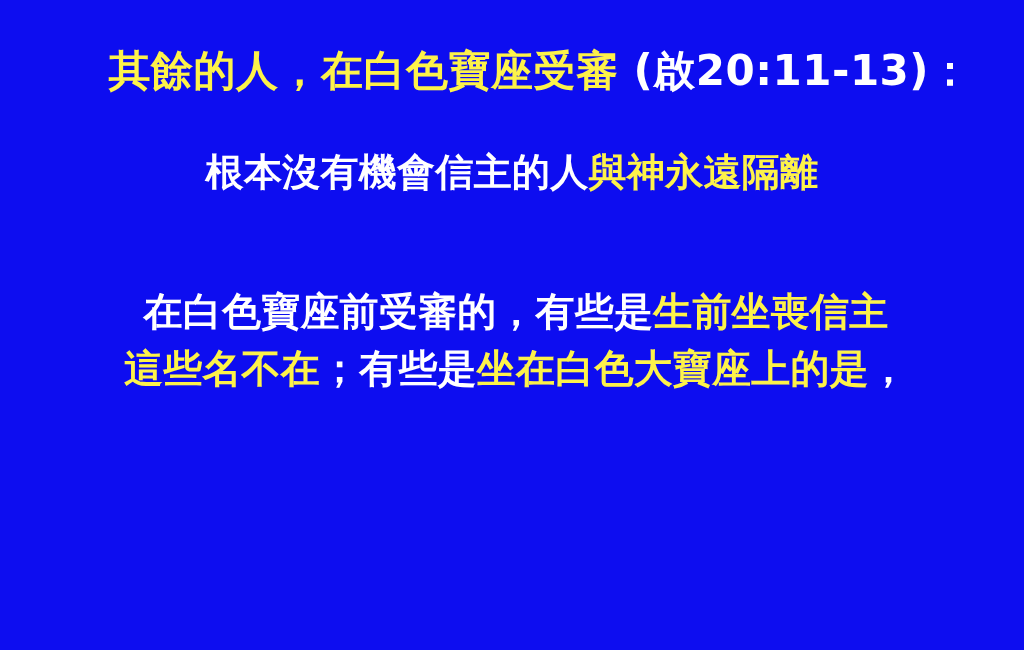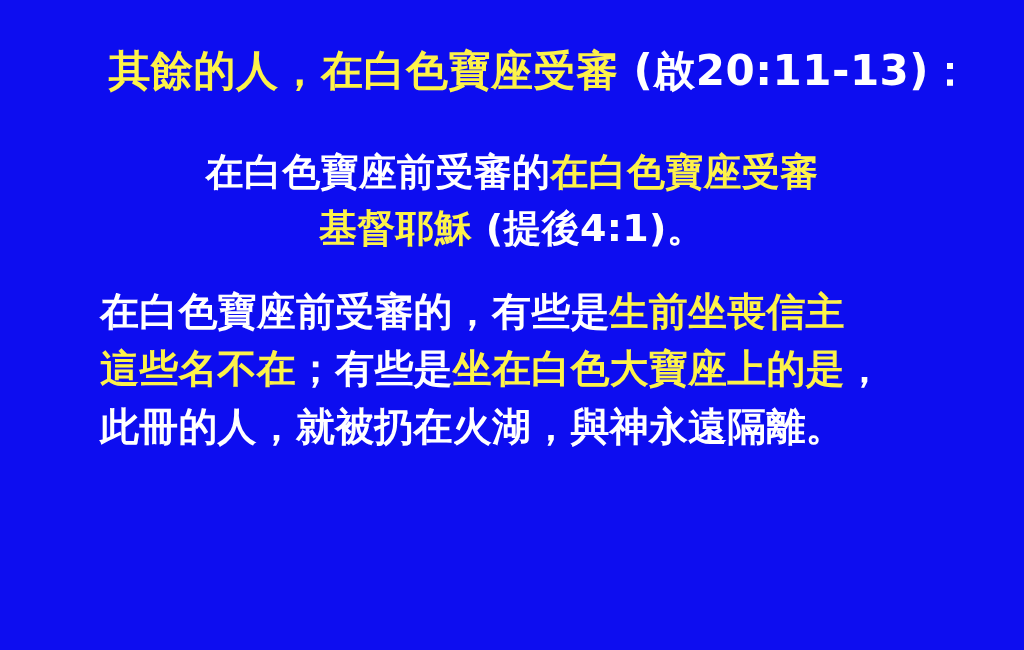--- a/index.html
+++ b/index.html
@@ -59,38 +59,37 @@
     left: 100px;
     top: 283px;
     width: 832px;
     font-size: 39px;
     font-weight: bold;
     line-height: 1.47;
     letter-spacing: 0.2px;
   }
   .body-text .line {
     white-space: nowrap;
+    text-align: center;
   }
 
   
   .w { color: #ffffff; }
   .y { color: #fdf24a; }
   .seg { display: inline; }
 </style>
 </head>
 <body>
 
 <div class="slide">
 
   <div class="heading"><span class="seg y">其餘的人，在白色寶座受審</span><span class="seg w"> (啟20:11-13)：</span></div>
 
   <div class="scripture">
-      <div class="line"><span class="seg w">在白色寶座前受審的</span><span class="seg y">在白色寶座受審</span></div>
-      <div class="line"><span class="seg y">基督耶穌</span><span class="seg w"> (提後4:1)。</span></div>
+      <div class="line"><span class="seg w">根本沒有機會信主的人</span><span class="seg y">與神永遠隔離</span></div>
     </div>
 
   <div class="body-text">
       <div class="line"><span class="seg w">在白色寶座前受審的，有些是</span><span class="seg y">生前坐喪信主</span></div>
       <div class="line"><span class="seg y">這些名不在</span><span class="seg w">；有些是</span><span class="seg y">坐在白色大寶座上的是</span><span class="seg w">，</span></div>
-      <div class="line"><span class="seg w">此冊的人，就被扔在火湖，與神永遠隔離。</span></div>
     </div>
 
 </div>
 
 </body></html>

